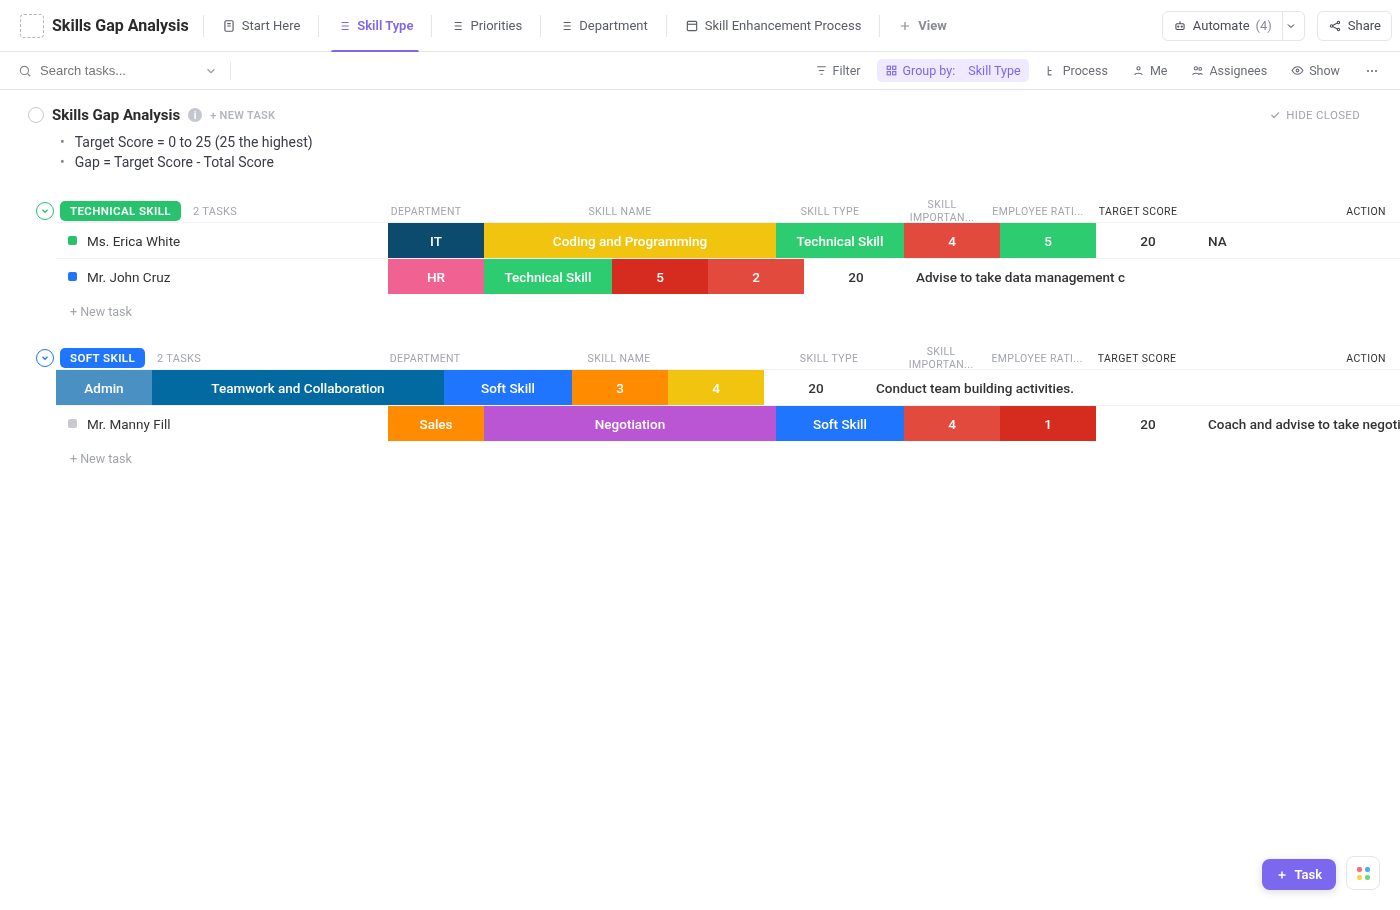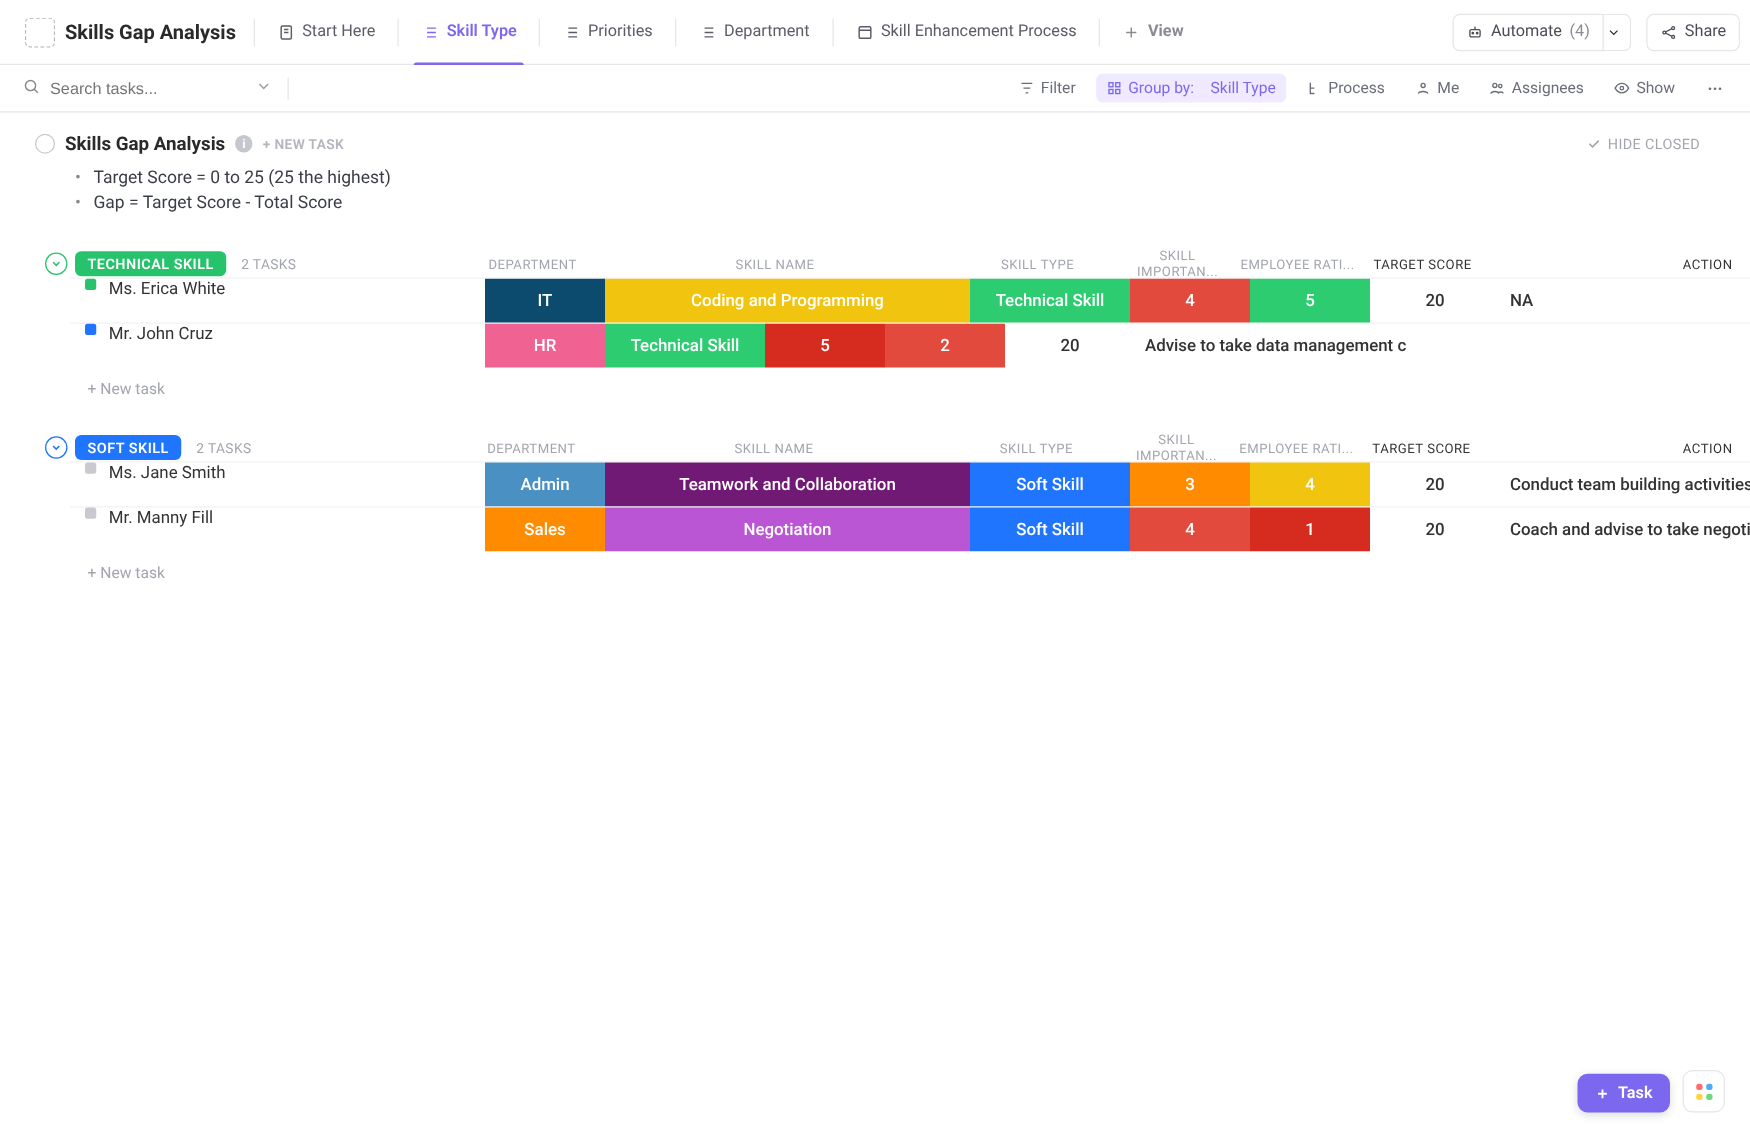--- a/index.html
+++ b/index.html
@@ -35,21 +35,21 @@
   .tab svg { width:14px; height:14px; }
   .tab.add { color:#8a8c94;font-weight:bold; }
   .grow { flex:1; }
   .btn { display:flex; align-items:center; gap:6px; height:30px; padding:0 10px; border:1px solid var(--border); border-radius:6px; background:#fff; color:#4a4d56; cursor:pointer; }
   .btn svg { width:14px; height:14px; }
   .chev-wrap { border:1px solid var(--border); border-left:none; border-radius:0 6px 6px 0; width:26px; height:30px; display:flex; align-items:center; justify-content:center; margin-left:-6px; }
   .chev-wrap svg{width:12px;height:12px;}
   
   
   .filterbar { height:38px; border-bottom:1px solid var(--border); display:flex; align-items:center; padding:0 12px 0 18px; gap:8px; color:var(--muted); }
-  .search { display:flex; gap:6px; flex:0 0 200px; position:relative; }
+  .search { display:flex; align-items:center; gap:6px; flex:0 0 200px; position:relative; }
   .search input { border:none; outline:none; font-size:13px; color:#555; width:140px; }
   .search svg { width:14px; height:14px; color:#888; }
   .search .caret { position:absolute; right:0; }
   .fitem { display:flex; align-items:center; gap:5px; padding:4px 8px; border-radius:5px; cursor:pointer; color:#6b6e78; font-size:12.5px; }
   .fitem.active { background:#efeaff; color:var(--purple); }
   .fitem svg{width:13px;height:13px;}
   .dots svg{width:16px;height:16px;}
   
   
   .main { padding:16px 0 0 0; overflow:hidden; }
@@ -69,21 +69,21 @@
   .collapse svg{width:10px;height:10px;}
   .group-pill { color:#fff; font-size:11.5px; font-weight:600; padding:3px 10px; border-radius:5px; }
   .task-count { color:#a3a5ae; font-size:11px; margin-left:12px; letter-spacing:.3px;}
   
   
   .cols-hdr { display:flex; align-items:center; font-size:10.5px; letter-spacing:.4px; color:#a3a5ae; text-transform:uppercase; }
   .cols-hdr > div { text-align:center; }
   
   .rowwrap { padding-left:56px; }
   .row { display:flex; align-items:stretch; height:36px; border-top:1px solid #f2f2f4; }
-  .row .name { flex:0 0 332px; display:flex; align-items:flex-start; gap:10px; font-size:13.5px; color:#333; padding-left:12px;}
+  .row .name { flex:0 0 332px; display:flex; align-items:center; gap:10px; font-size:13.5px; color:#333; padding-left:12px;}
   .row .name .sq { width:9px; height:9px; border-radius:2px; }
   .cell { display:flex; align-items:center; justify-content:center; color:#fff; font-size:13.5px; font-weight:500; }
   .w-dept{flex:0 0 96px;} .w-skill{flex:0 0 292px;} .w-type{flex:0 0 128px;} .w-num{flex:0 0 96px;}
   .w-target{flex:0 0 104px; color:#333 !important;} .w-action{flex:1; color:#333 !important; justify-content:flex-start; padding-left:8px; white-space:nowrap; overflow:hidden;}
   
   .addtask { padding:10px 0 0 70px; color:#a3a5ae; font-size:12.5px; cursor:pointer;}
   
   
   .col-hdr-spacer { flex:0 0 352px; }
   
@@ -320,26 +320,22 @@
     <div class="w-dept">DEPARTMENT</div>
     <div class="w-skill">SKILL NAME</div>
     <div class="w-type">SKILL TYPE</div>
     <div class="w-num">SKILL IMPORTAN...</div>
     <div class="w-num">EMPLOYEE RATI...</div>
     <div class="w-target">TARGET SCORE</div>
     <div class="w-action" style="text-align:right;justify-content:flex-end;padding-right:14px">ACTION</div>
         </div>
         <div class="rowwrap">
           <div class="row">
-      <div class="name">
-        <span class="sq" style="background:#c8cad0"></span>
-        <span>Ms. Jane Smith</span>
-      </div>
       <div class="cell w-dept" style="background:#4a90c2">Admin</div>
-      <div class="cell w-skill" style="background:#701a75">Teamwork and Collaboration</div>
+      <div class="cell w-skill" style="background:#0369a1">Teamwork and Collaboration</div>
       <div class="cell w-type" style="background:#1f75fe">Soft Skill</div>
       <div class="cell w-num" style="background:#ff8c00">3</div>
       <div class="cell w-num" style="background:#f1c40f">4</div>
       <div class="cell w-target">20</div>
       <div class="cell w-action">Conduct team building activities.</div>
           </div>
           <div class="row">
       <div class="name">
         <span class="sq" style="background:#c8cad0"></span>
         <span>Mr. Manny Fill</span>

